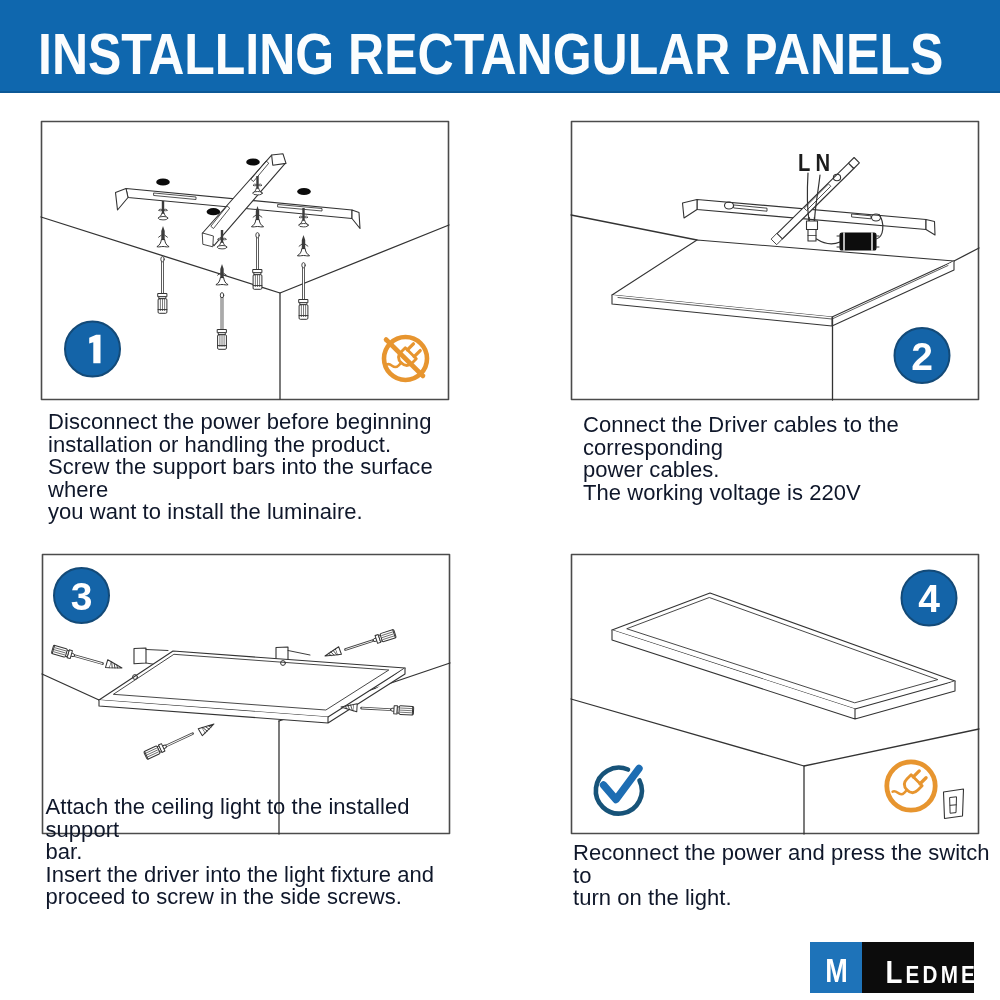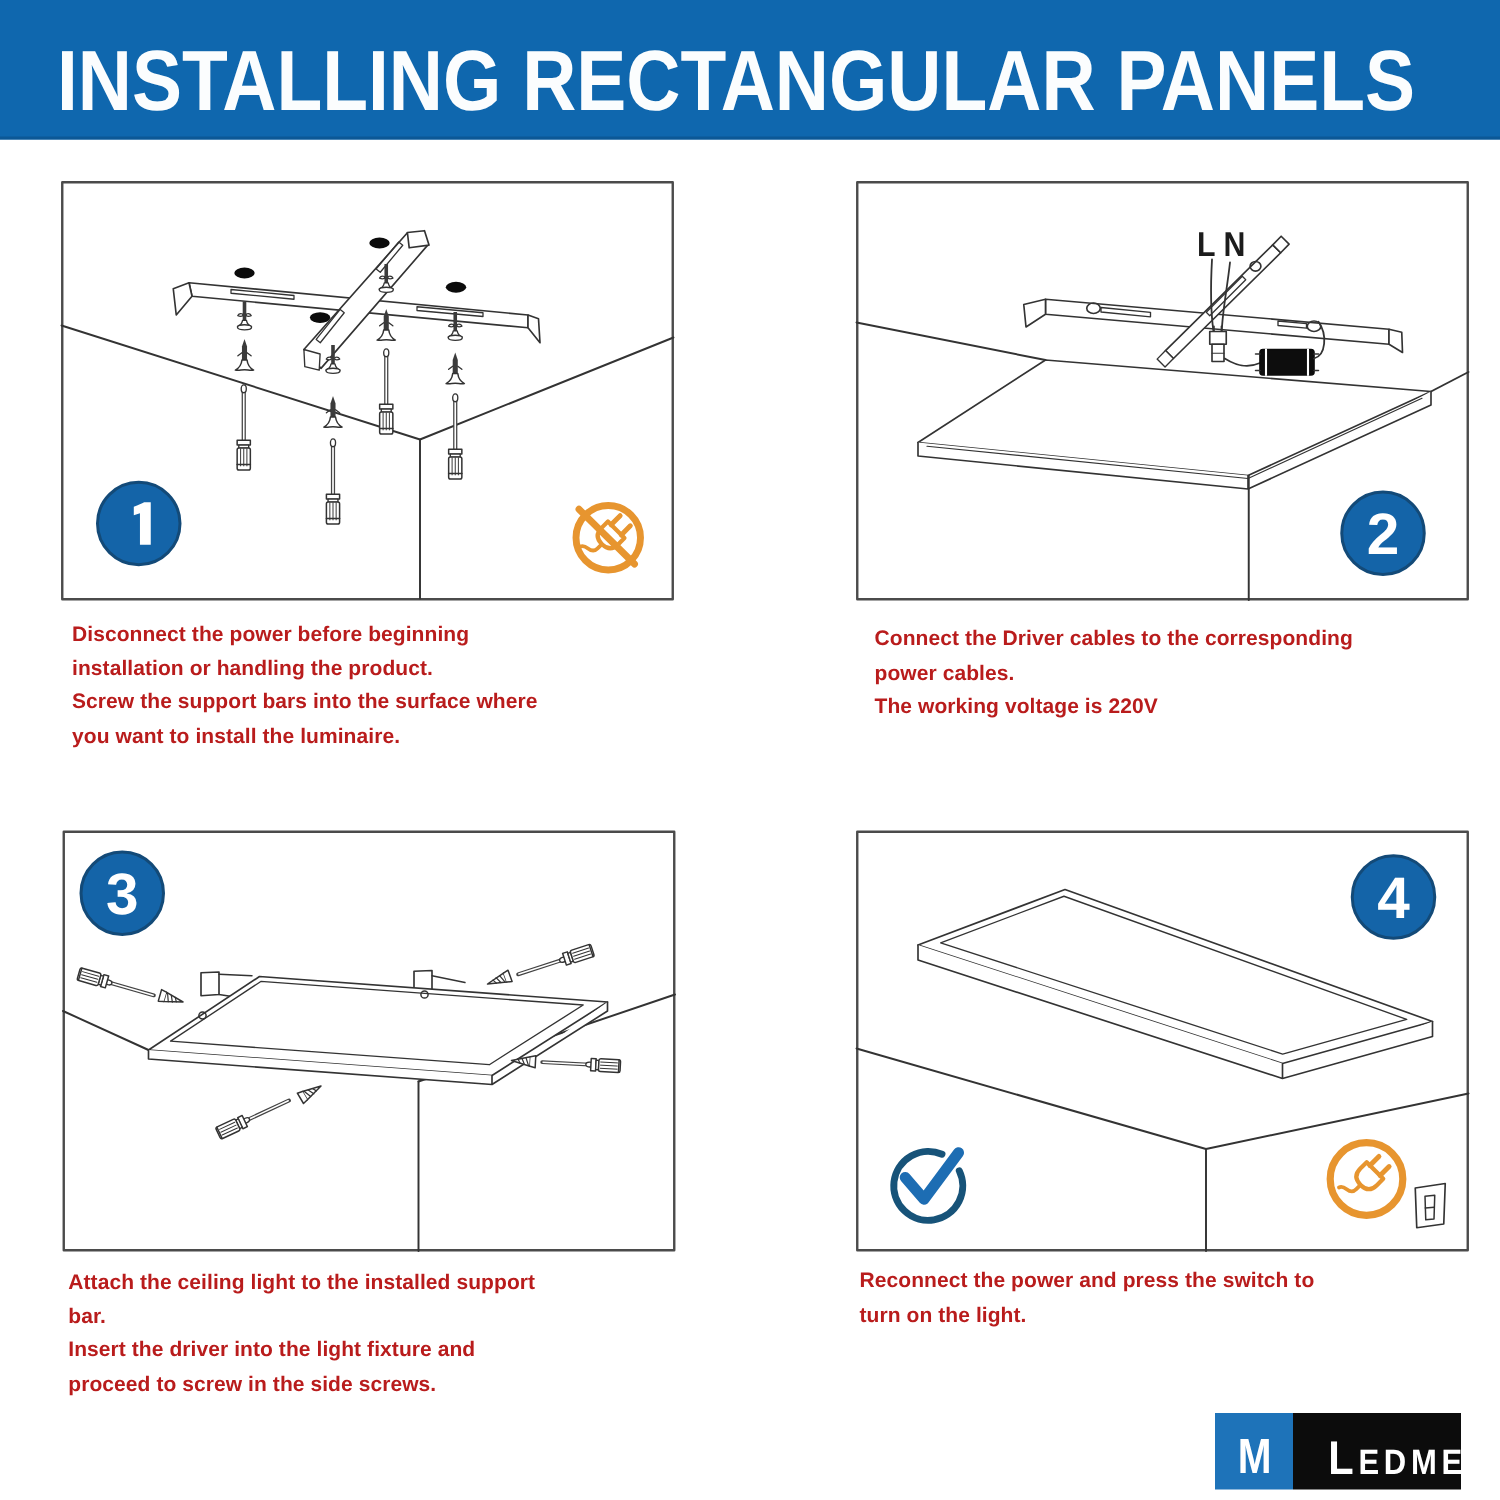--- a/index.html
+++ b/index.html
@@ -1,18 +1,18 @@
 <!DOCTYPE html>
 <html><head>
 <meta charset="utf-8">
 <style>
   html,body{margin:0;padding:0;}
   body{width:1000px;height:1000px;background:#fff;font-family:"Liberation Sans",sans-serif;position:relative;overflow:hidden;}
   .abs{position:absolute;}
-  .cap{font-size:14px;line-height:22.5px;color:#b91c1c;letter-spacing:0.05px;font-weight:bold;}
+  .cap{font-size:22px;line-height:22.5px;color:#0f172a;letter-spacing:0.05px;}
 </style>
 </head>
 <body>
 
 <div class="abs" style="left:0;top:0;width:1000px;height:93px;background:#0f67ae;border-bottom:2px solid #0c5896;box-sizing:border-box;"></div>
 <div class="abs" style="left:38px;top:21px;font-size:57px;color:#fbfdfe;font-weight:bold;white-space:nowrap;transform:scaleX(0.877);transform-origin:0 0;">INSTALLING RECTANGULAR PANELS</div>
 
 <svg class="abs" style="left:0;top:0;" width="1000" height="1000" viewBox="0 0 1000 1000" fill="none" stroke-linecap="round" stroke-linejoin="round">
   <defs>
 
@@ -245,14 +245,14 @@
   <g>
     <rect x="810" y="942" width="52" height="51" fill="#1e73b9"></rect>
     <rect x="862" y="942" width="112" height="51" fill="#0c0c0c"></rect>
     <text transform="translate(836.5,982) scale(0.82,1)" font-size="33" font-weight="bold" fill="#fff" text-anchor="middle" font-family="Liberation Sans">M</text>
     <text transform="translate(885.5,982.5) scale(0.88,1)" font-size="31.5" font-weight="bold" fill="#fff" font-family="Liberation Sans" letter-spacing="3.6">L<tspan font-size="23.5">EDME</tspan></text>
   </g>
 </svg>
 
 <div class="abs cap" style="left:48px;top:411px;width:430px;">Disconnect the power before beginning<br>installation or handling the product.<br>Screw the support bars into the surface where<br>you want to install the luminaire.</div>
 <div class="abs cap" style="left:583px;top:414px;width:430px;">Connect the Driver cables to the corresponding<br>power cables.<br>The working voltage is 220V</div>
-<div class="abs cap" style="left:45.5px;top:843px;width:430px;">Attach the ceiling light to the installed support<br>bar.<br>Insert the driver into the light fixture and<br>proceed to screw in the side screws.</div>
+<div class="abs cap" style="left:45.5px;top:796px;width:430px;">Attach the ceiling light to the installed support<br>bar.<br>Insert the driver into the light fixture and<br>proceed to screw in the side screws.</div>
 <div class="abs cap" style="left:573px;top:842px;width:430px;">Reconnect the power and press the switch to<br>turn on the light.</div>
 
 </body></html>

